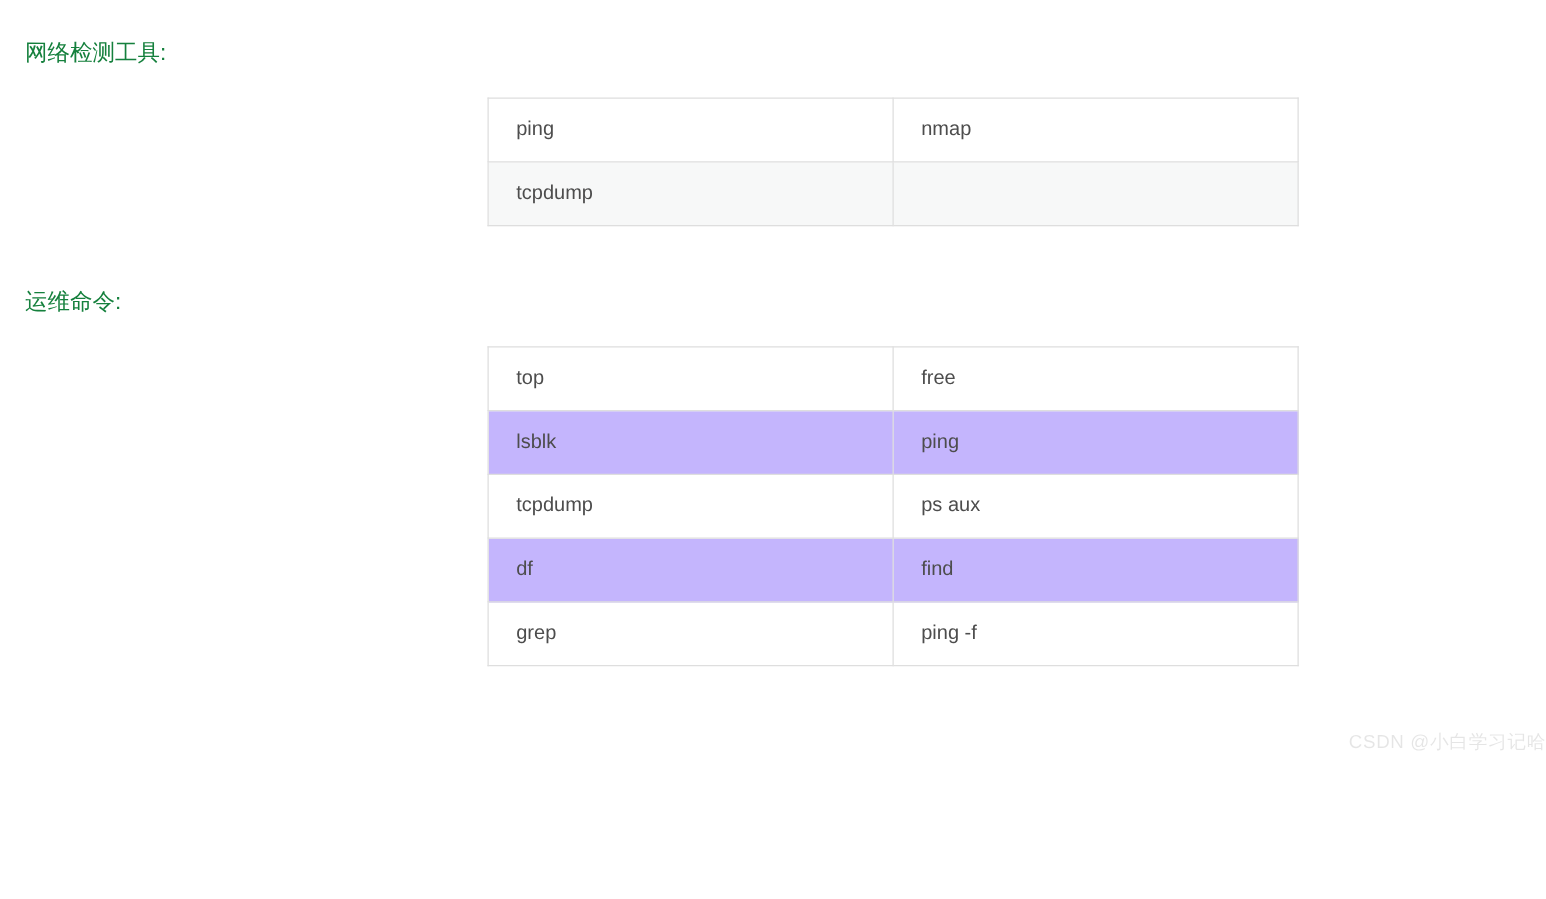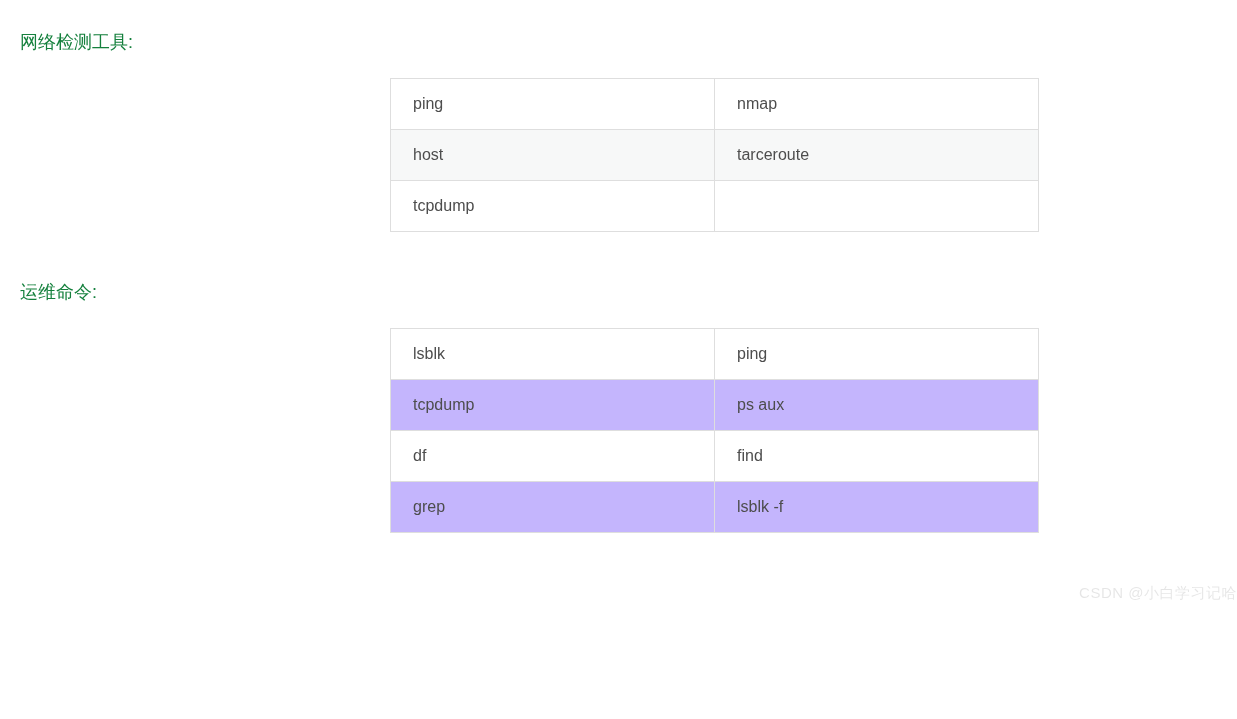--- a/index.html
+++ b/index.html
@@ -65,51 +65,51 @@
 <div class="section">
   <div class="section-title">网络检测工具:</div>
   <div class="table-container">
     <table id="table1">
       <tbody>
           <tr>
         <td>ping</td>
         <td>nmap</td>
       </tr>
       <tr>
-        <td>host</td>
-        <td>tarceroute</td>
-      </tr>
-      <tr>
         <td>tcpdump</td>
         <td></td>
       </tr>
     </tbody>
       </table>
   </div>
 </div>
 
 <div class="section">
   <div class="section-title">运维命令:</div>
   <div class="table-container">
     <table id="table2">
       <tbody>
+          <tr>
+        <td>top</td>
+        <td>free</td>
+      </tr>
       <tr>
         <td>lsblk</td>
         <td>ping</td>
       </tr>
       <tr>
         <td>tcpdump</td>
         <td>ps  aux</td>
       </tr>
       <tr>
         <td>df</td>
         <td>find</td>
       </tr>
       <tr>
         <td>grep</td>
-        <td>lsblk   -f</td>
+        <td>ping   -f</td>
       </tr>
     </tbody>
       </table>
   </div>
 </div>
 
 <div class="watermark">CSDN @小白学习记哈</div>
 
 </body></html>

